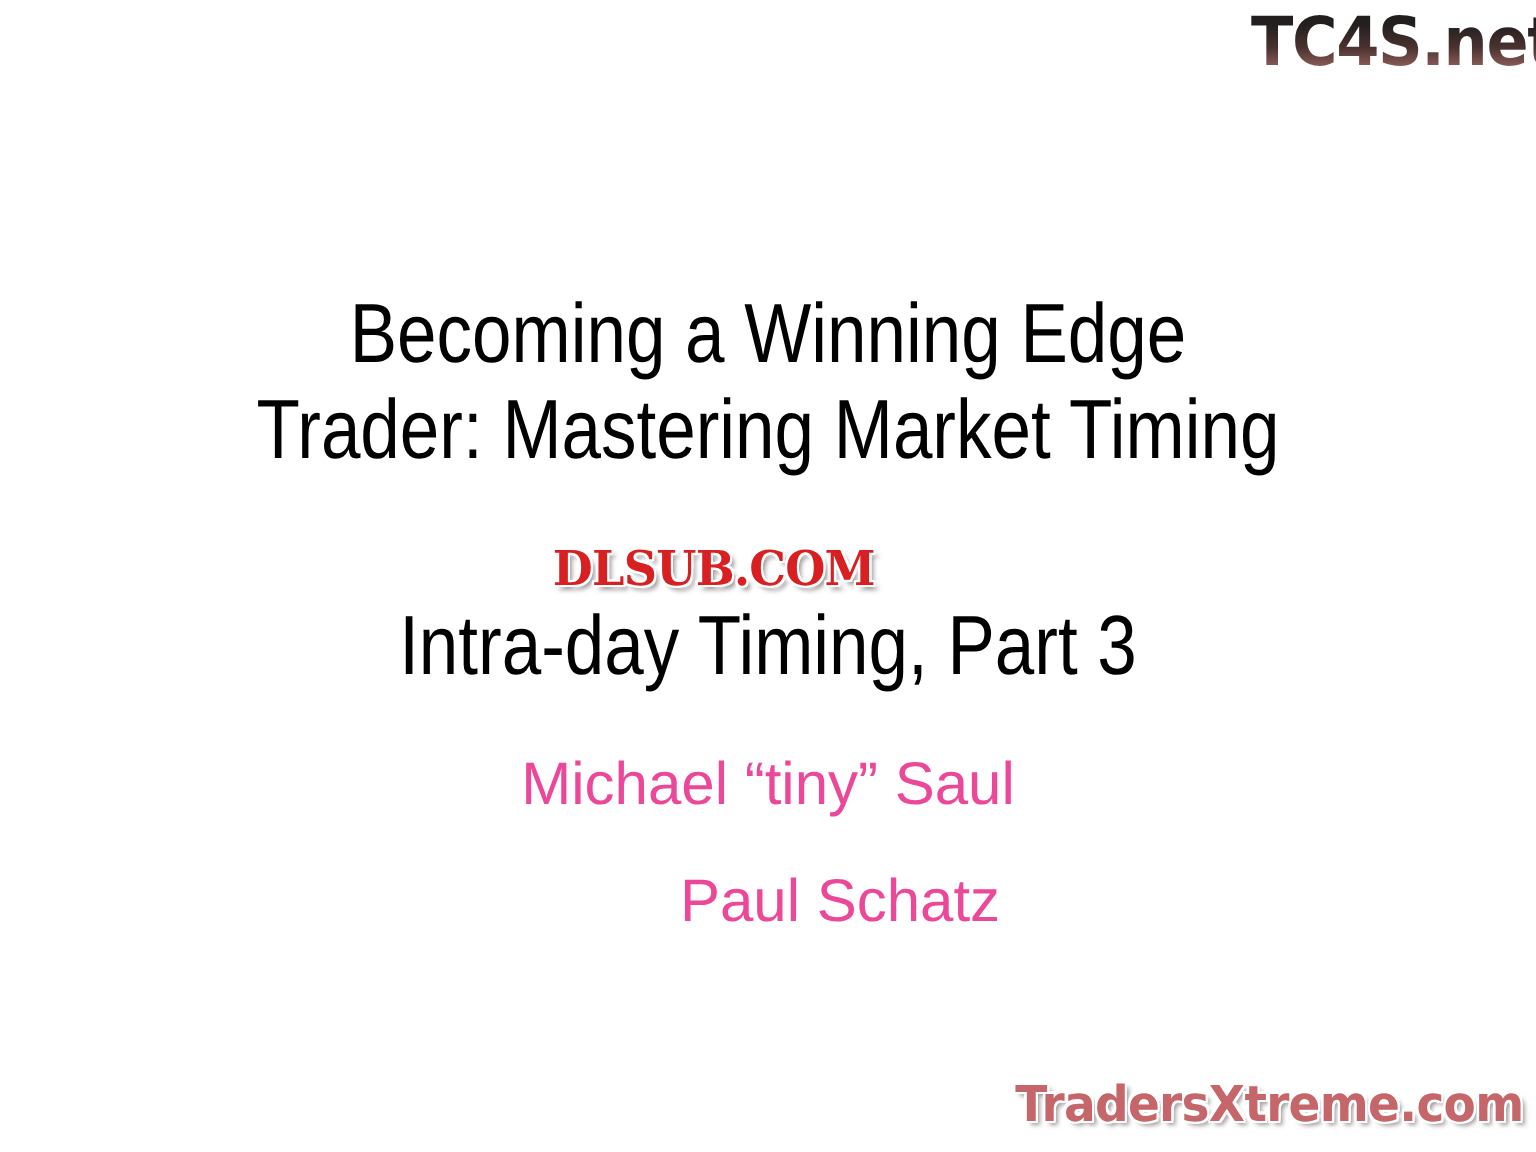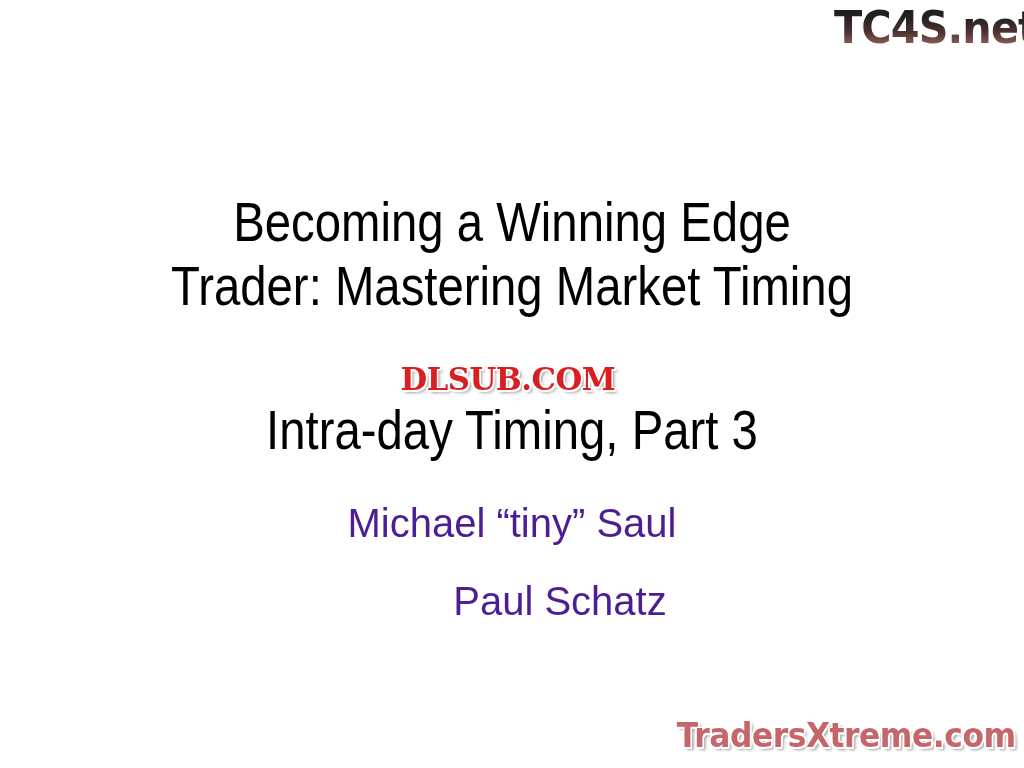--- a/index.html
+++ b/index.html
@@ -77,39 +77,38 @@
 
   #title-line-1 { top: 192px; }
   #title-line-2 { top: 256px; }
   #subtitle-line { top: 400px; }
 
   .author-line {
     position: absolute;
     left: 0;
     width: 1024px;
     text-align: center;
-    color: #4c1d95;
+    color: #ec4899;
     font-family: "Liberation Sans", sans-serif;
     font-weight: 400;
     font-size: 40px;
     line-height: 46px;
     white-space: nowrap;
   }
 
   #author-line-1 { top: 500px; }
   #author-line-2 { top: 578px; padding-left: 48px; }
 
   
   #dlsub-watermark {
     position: absolute;
     left: 364px;
     top: 358px;
     width: 288px;
     height: 44px;
-    text-align: center;
     user-select: none;
   }
   #dlsub-watermark .wm-text {
     display: inline-block;
     font-family: "DejaVu Serif", serif;
     font-weight: bold;
     font-size: 32px;
     line-height: 42px;
     letter-spacing: -0.5px;
     color: #d81f22;

